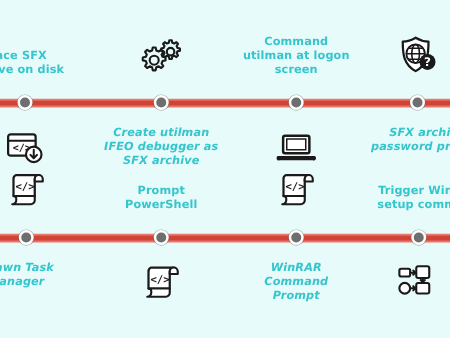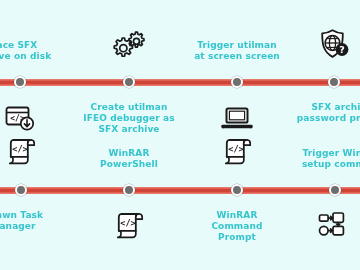--- a/index.html
+++ b/index.html
@@ -20,21 +20,21 @@
   
   .node{position:absolute;width:0;height:0;}
   .dot{position:absolute;left:-6px;top:-6px;width:12px;height:12px;border-radius:50%;
      background:#6e6e6e;border:2px solid #ffffff;box-sizing:border-box;
      box-shadow:0 0 0 0.5px rgba(90,90,90,.45);}
 
   .label{position:absolute;width:92px;left:-46px;
      color:#35c5cd;font-weight:bold;font-size:9px;line-height:11px;
      text-align:center;letter-spacing:.1px;}
   .label.above{bottom:20px;}
-  .label.below{top:20px;}
+  .label.below{top:20px;font-style:italic;}
 
   .icon{position:absolute;left:-17px;width:34px;height:32px;
      display:flex;align-items:center;justify-content:center;}
   .icon.above{bottom:22px;}
   .icon.below{top:20px;}
   .icon svg{display:block;}
 
   
   .clip-left{left:-54px;}
   .clip-right{left:-38px;}
@@ -72,21 +72,21 @@
           <circle cx="24.45" cy="12.3" r="3.0"></circle>
           <path d="M10.2 9.0 l2.3 .0 .55 2.45 1.85 .76 2.1-1.35 1.62 1.62 -1.35 2.1 .76 1.85 2.45 .55 0 2.3 -2.45 .55 -.76 1.85 1.35 2.1 -1.62 1.62 -2.1-1.35 -1.85 .76 -.55 2.45 -2.3 0 -.55-2.45 -1.85-.76 -2.1 1.35 -1.62-1.62 1.35-2.1 -.76-1.85 -2.45-.55 0-2.3 2.45-.55 .76-1.85 -1.35-2.1 1.62-1.62 2.1 1.35 1.85-.76z"></path>
           <circle cx="11.35" cy="19.15" r="3.6"></circle>
         </g>
       </svg>
     </div>
   </div>
 
   <div class="node" style="left:237px;top:82px;">
     <div class="dot"></div>
-    <div class="label above">Trigger utilman at screen screen</div>
+    <div class="label above">Command utilman at logon screen</div>
     <div class="icon below">
       <svg width="32" height="26" viewBox="0 0 32 26">
         <rect x="5.5" y="3.5" width="21" height="14" rx="1.6" fill="#fff" stroke="#1a1a1a" stroke-width="2"></rect>
         <rect x="8.4" y="6.2" width="15.2" height="8.6" fill="#fff" stroke="#1a1a1a" stroke-width="1.2"></rect>
         <path d="M1.5 20.5 h29 a1 1 0 0 1 -1 2 h-27 a1 1 0 0 1 -1 -2z" fill="#1a1a1a" stroke="#1a1a1a" stroke-width="1.4" stroke-linejoin="round"></path>
       </svg>
     </div>
   </div>
 
   <div class="node" style="left:334px;top:82px;">
@@ -118,21 +118,21 @@
         <path d="M8.0 3.0 h18.0 a3.2 3.2 0 0 0 -3.2 3.2 v13.6 h-17 v-13.6 a3.2 3.2 0 0 1 2.2-3.2z" fill="#fff" stroke="#1a1a1a" stroke-width="1.8" stroke-linejoin="round"></path>
         <path d="M26.0 3.0 a3.2 3.2 0 0 1 3.2 3.2 v2.0 h-6.4 v-2.0 a3.2 3.2 0 0 1 3.2-3.2z" fill="#fff" stroke="#1a1a1a" stroke-width="1.7" stroke-linejoin="round"></path>
         <path d="M5.8 19.8 h17 v3.4 a3.2 3.2 0 0 1 -3.2 3.2 h-14.8 a3.2 3.2 0 0 0 3.2-3.2 v-1.2 a2.2 2.2 0 0 0 -2.2-2.2z" fill="#fff" stroke="#1a1a1a" stroke-width="1.7" stroke-linejoin="round"></path>
         <text x="15.0" y="15.2" font-family="DejaVu Sans Mono, monospace" font-size="8.5" font-weight="bold" fill="#1a1a1a" text-anchor="middle">&lt;/&gt;</text>
       </svg>
     </div>
   </div>
 
   <div class="node" style="left:129px;top:190px;">
     <div class="dot"></div>
-    <div class="label above">WinRAR PowerShell</div>
+    <div class="label above">Prompt PowerShell</div>
     <div class="icon below">
       <svg width="32" height="30" viewBox="0 0 32 30">
         <path d="M8.0 3.0 h18.0 a3.2 3.2 0 0 0 -3.2 3.2 v13.6 h-17 v-13.6 a3.2 3.2 0 0 1 2.2-3.2z" fill="#fff" stroke="#1a1a1a" stroke-width="1.8" stroke-linejoin="round"></path>
         <path d="M26.0 3.0 a3.2 3.2 0 0 1 3.2 3.2 v2.0 h-6.4 v-2.0 a3.2 3.2 0 0 1 3.2-3.2z" fill="#fff" stroke="#1a1a1a" stroke-width="1.7" stroke-linejoin="round"></path>
         <path d="M5.8 19.8 h17 v3.4 a3.2 3.2 0 0 1 -3.2 3.2 h-14.8 a3.2 3.2 0 0 0 3.2-3.2 v-1.2 a2.2 2.2 0 0 0 -2.2-2.2z" fill="#fff" stroke="#1a1a1a" stroke-width="1.7" stroke-linejoin="round"></path>
         <text x="15.0" y="15.2" font-family="DejaVu Sans Mono, monospace" font-size="8.5" font-weight="bold" fill="#1a1a1a" text-anchor="middle">&lt;/&gt;</text>
       </svg>
     </div>
   </div>
 

